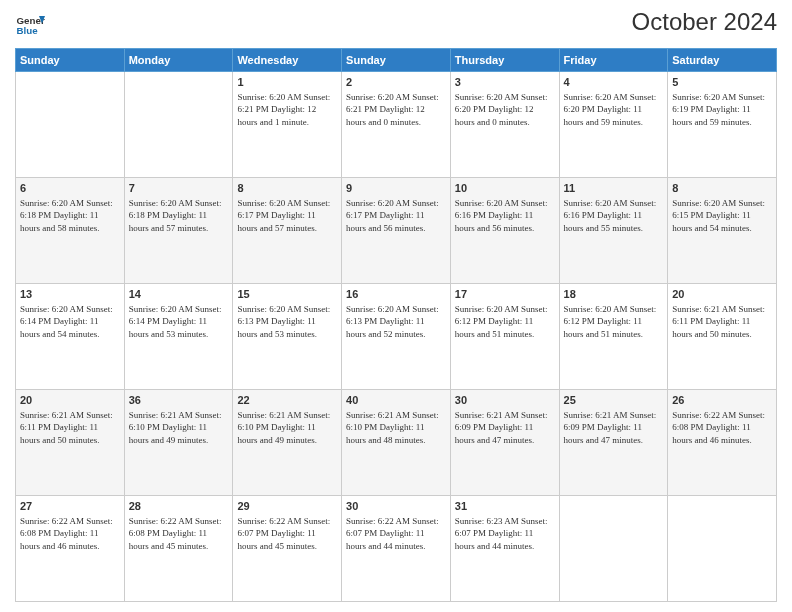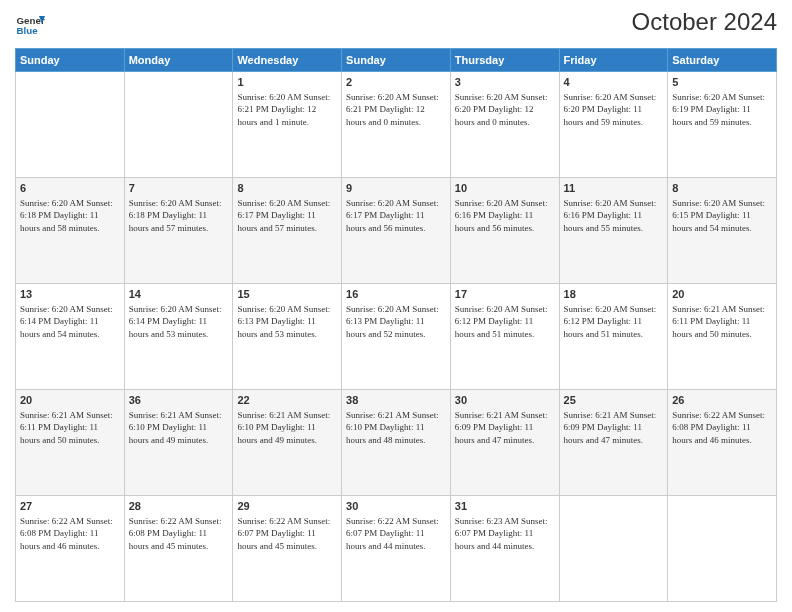--- a/index.html
+++ b/index.html
@@ -258,21 +258,21 @@
 Sunset: 6:10 PM
 Daylight: 11 hours and 49 minutes.</div>
           </td>
           <td>
             <span class="day-num">22</span>
             <div class="cell-info">Sunrise: 6:21 AM
 Sunset: 6:10 PM
 Daylight: 11 hours and 49 minutes.</div>
           </td>
           <td>
-            <span class="day-num">38</span>
+            <span class="day-num">40</span>
             <div class="cell-info">Sunrise: 6:21 AM
 Sunset: 6:10 PM
 Daylight: 11 hours and 48 minutes.</div>
           </td>
           <td>
             <span class="day-num">30</span>
             <div class="cell-info">Sunrise: 6:21 AM
 Sunset: 6:09 PM
 Daylight: 11 hours and 47 minutes.</div>
           </td>

